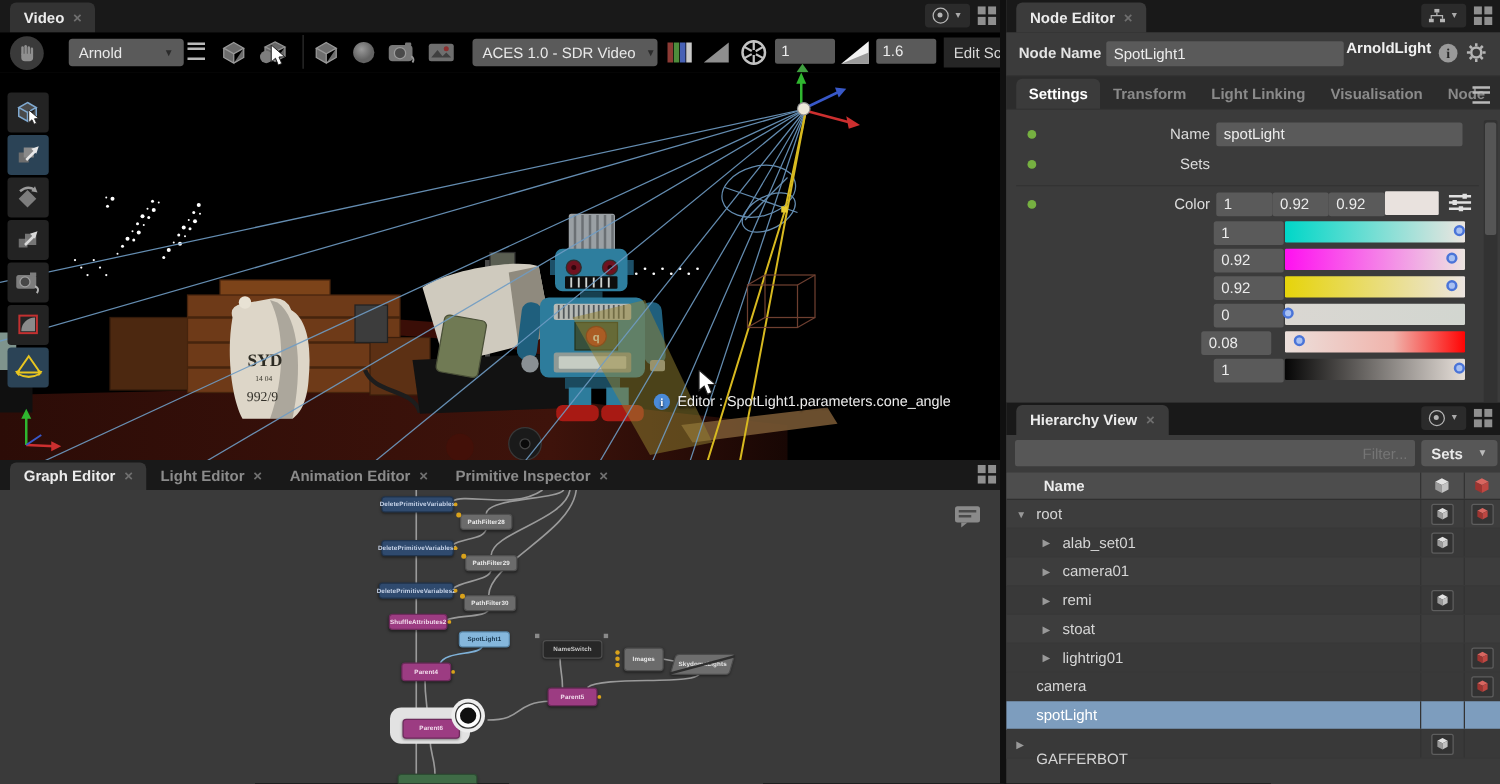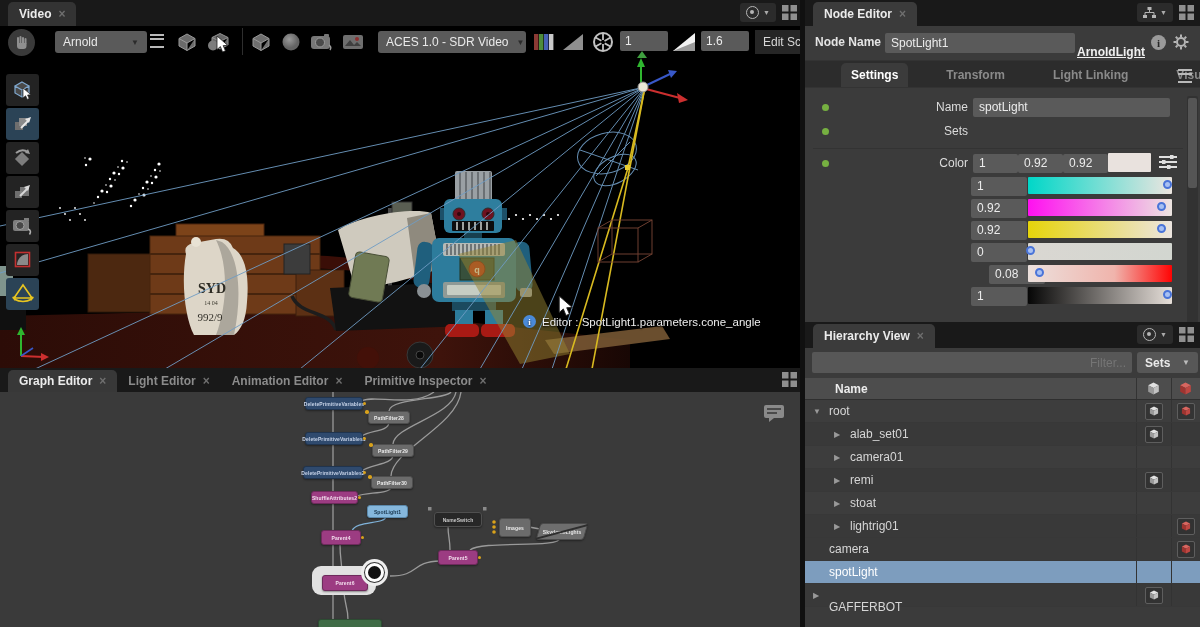--- a/index.html
+++ b/index.html
@@ -48,24 +48,24 @@
   .pdot{position:absolute;width:3.5px;height:3.5px;border-radius:50%;background:#d9a21b;}
   .focus-glow{position:absolute;left:312px;top:174px;width:64px;height:29px;border-radius:9px;background:#e2e2e2;}
   .focus-ring{position:absolute;left:361px;top:167px;width:27px;height:27px;border-radius:50%;background:#ededed;display:flex;align-items:center;justify-content:center;}
   .focus-ring>div{width:13px;height:13px;border-radius:50%;background:#101010;border:3px solid #fdfdfd;box-shadow:0 0 0 1px #333;}
   .note-ico{position:absolute;right:18px;top:12px;}
   
   .ne-body{position:relative;background:#3b3b3b;height:296px;}
   .ne-namerow{position:relative;height:34px;background:#3b3b3b;border-bottom:1px solid #333;}
   .ne-namerow .lbl{position:absolute;left:10px;top:9px;font-weight:bold;color:#e4e4e4;}
   .textfield{background:#5a5a5a;border:none;border-radius:2px;color:#ececec;font-size:12px;padding:0 6px;font-family:"Liberation Sans",sans-serif;height:20px;}
-  .ne-type{position:absolute;left:240px;top:19px;font-weight:bold;color:#f0f0f0;text-decoration:underline;}
+  .ne-type{position:absolute;left:240px;top:5px;font-weight:bold;color:#f0f0f0;}
   .icircle{width:15px;height:15px;border-radius:50%;background:#9a9a9a;color:#262626;font-family:"Liberation Serif",serif;font-weight:bold;font-size:11px;display:flex;align-items:center;justify-content:center;}
   .ne-tabs{position:relative;height:26px;background:#2c2c2c;display:flex;align-items:flex-end;padding-left:8px;border-bottom:1px solid #333;}
-  .ne-tab{padding:0 10px;height:24px;display:flex;align-items:center;font-weight:bold;color:#8a8a8a;border-radius:5px 5px 0 0;white-space:nowrap;margin-left:28px;}
+  .ne-tab{padding:0 10px;height:24px;display:flex;align-items:center;font-weight:bold;color:#8a8a8a;border-radius:5px 5px 0 0;white-space:nowrap;}
   .ne-tab.active{background:#3b3b3b;color:#fff;}
   .param-row{position:absolute;height:22px;display:flex;align-items:center;width:100%;}
   .gdot{position:absolute;left:17px;width:7px;height:7px;border-radius:50%;background:#76b041;}
   .plabel{position:absolute;right:232px;width:120px;text-align:right;color:#dcdcdc;}
   .slider-bar{position:absolute;height:17px;border-radius:1px;}
   .slider-handle{position:absolute;top:3.5px;width:9px;height:9px;border-radius:50%;background:#a8c0f2;border:2.5px solid #4a74d8;box-sizing:border-box;}
   .scrollbar{position:absolute;right:2px;top:8px;width:11px;height:282px;background:#323232;border-radius:2px;}
   .scrollbar .thumb{position:absolute;left:1px;top:2px;width:9px;height:90px;background:#555;border-radius:2px;}
   
   .hv-filterrow{position:relative;height:30px;background:#3b3b3b;}
@@ -696,21 +696,21 @@
               <div class="slider-handle" style="left: calc(93% - 5px);"></div>
             </div>
           </div>
           <div class="param-row" style="top: 153px;">
             <input class="textfield" value="0" style="position: absolute; left: 166px; width: 44px; height: 19px;">
             <div class="slider-bar" style="left: 223px; top: 1.5px; width: 144px; background: linear-gradient(to right, rgb(218, 215, 210), rgb(210, 214, 208));">
               <div class="slider-handle" style="left: calc(2% - 5px);"></div>
             </div>
           </div>
           <div class="param-row" style="top: 175px;">
-            <input class="textfield" value="0.08" style="position: absolute; left: 156px; width: 44px; height: 19px; margin-left: 28px;">
+            <input class="textfield" value="0.08" style="position: absolute; left: 156px; width: 44px; height: 19px;">
             <div class="slider-bar" style="left: 223px; top: 1.5px; width: 144px; background: linear-gradient(to right, rgb(236, 224, 220) 0%, rgb(240, 180, 172) 60%, rgb(255, 4, 4) 100%);">
               <div class="slider-handle" style="left: calc(8% - 5px);"></div>
             </div>
           </div>
           <div class="param-row" style="top: 197px;">
             <input class="textfield" value="1" style="position: absolute; left: 166px; width: 44px; height: 19px;">
             <div class="slider-bar" style="left: 223px; top: 1.5px; width: 144px; background: linear-gradient(to right, rgb(6, 6, 6), rgb(230, 223, 217));">
               <div class="slider-handle" style="left: calc(97% - 5px);"></div>
             </div>
           </div>

